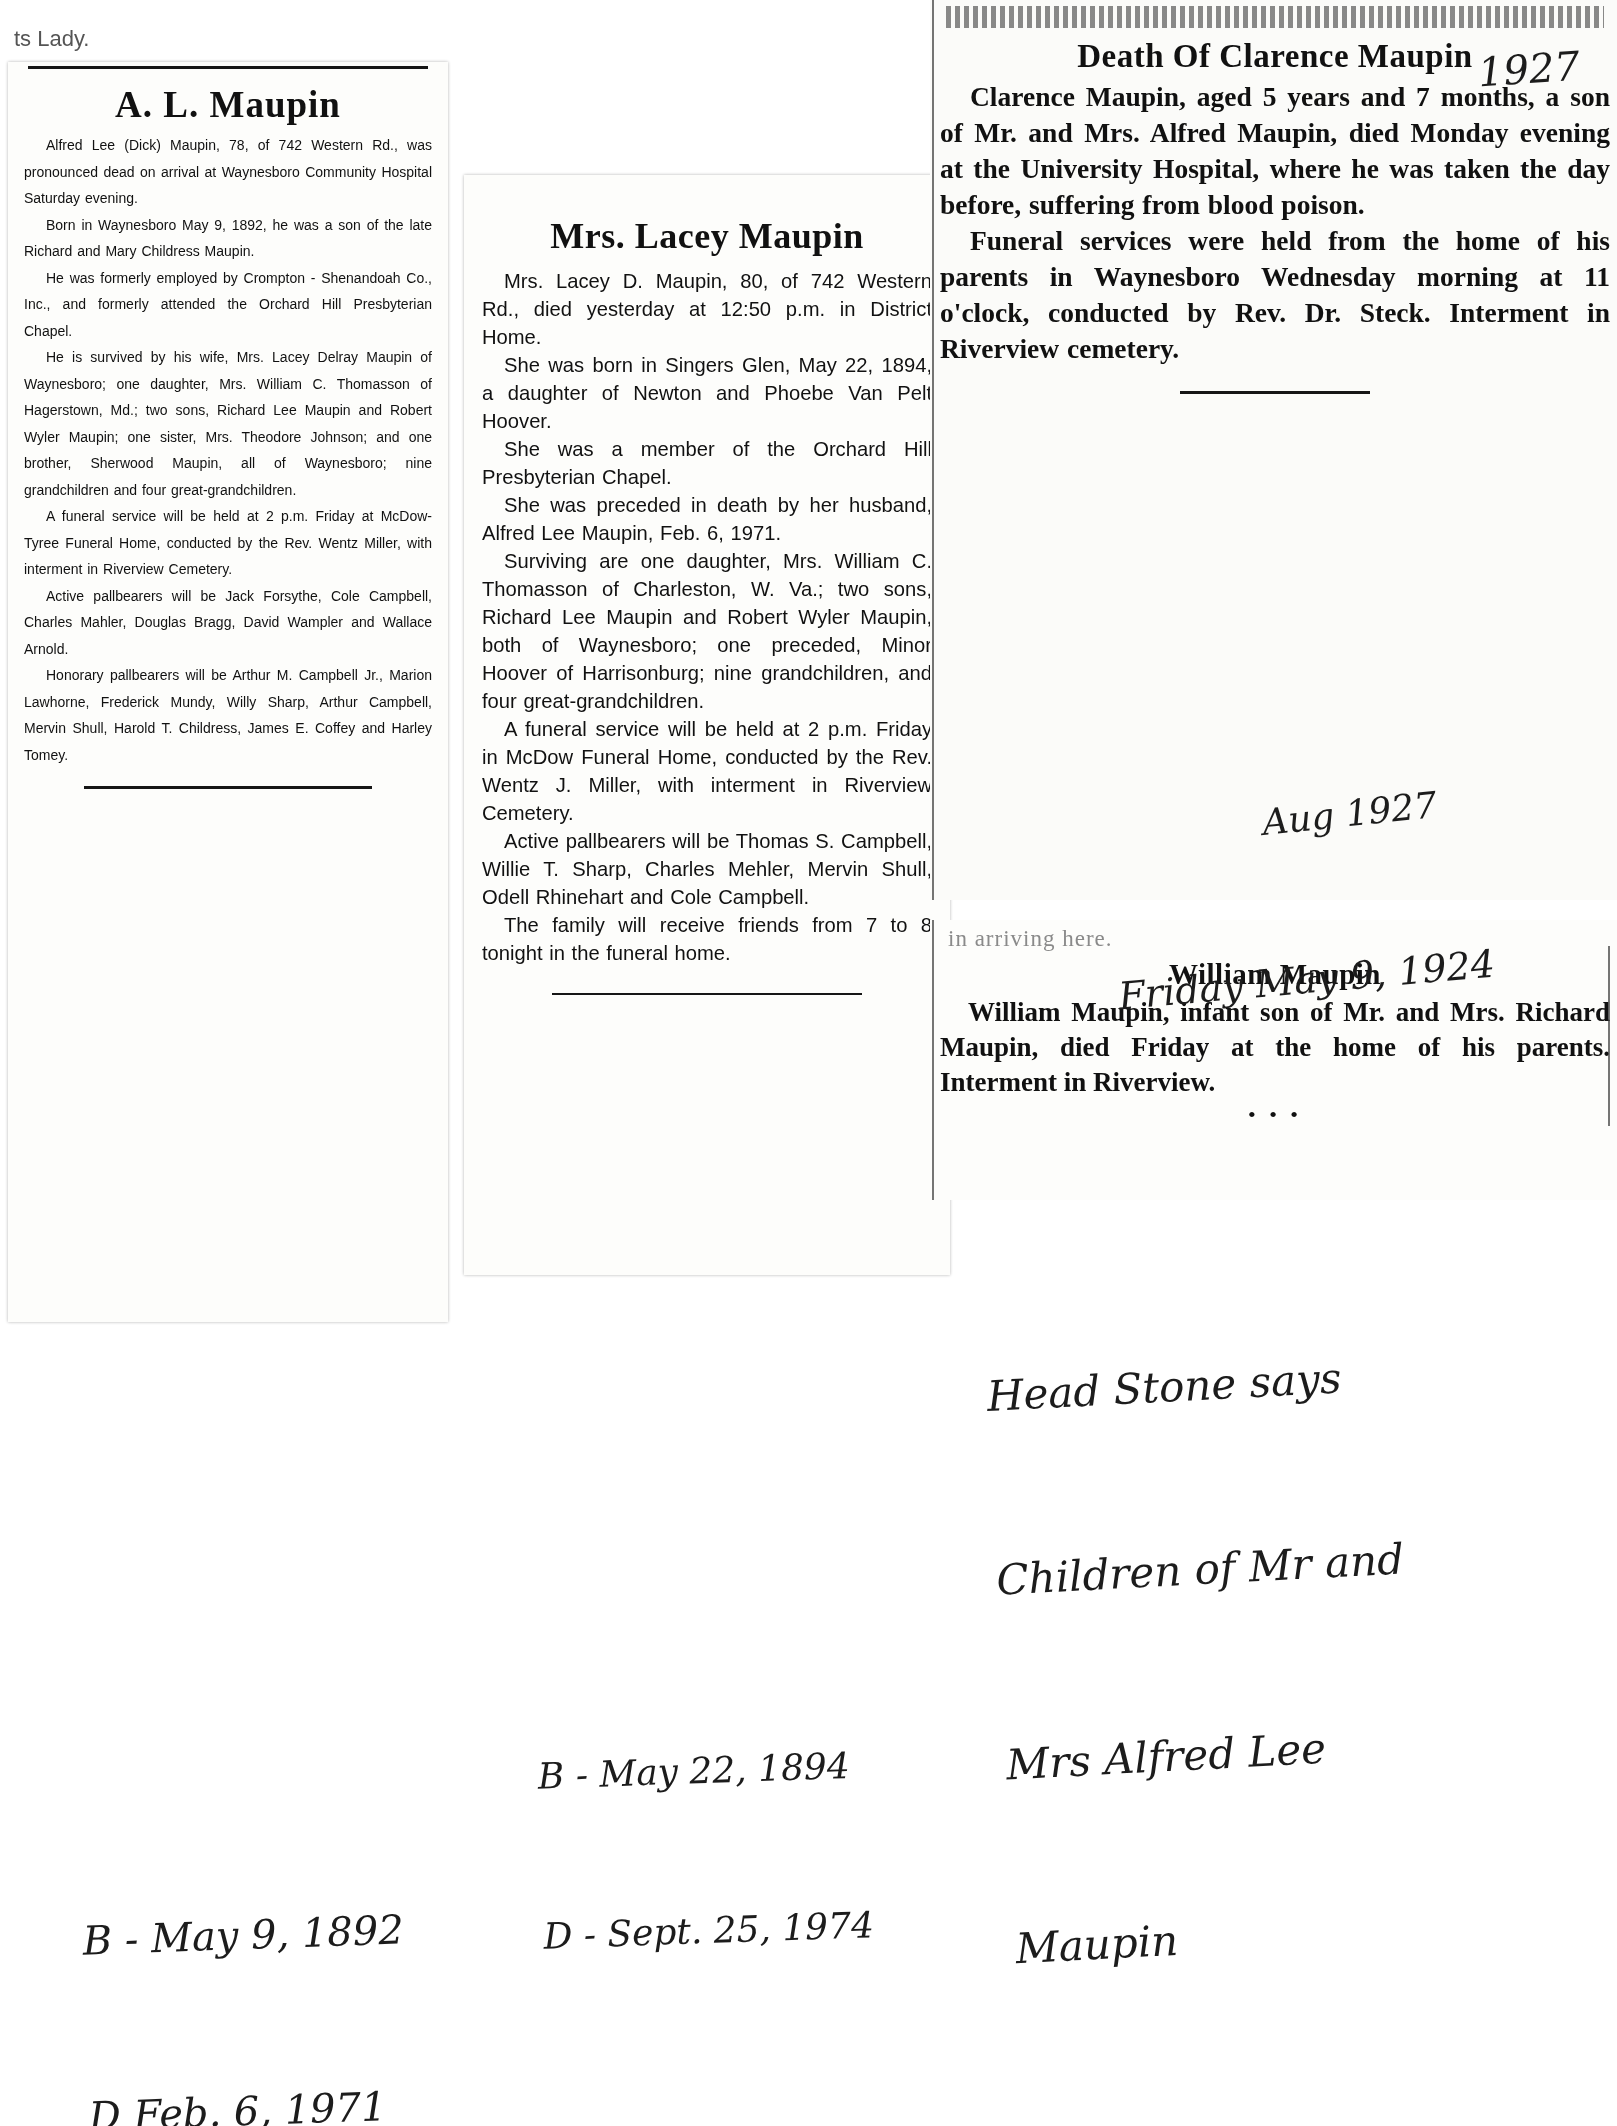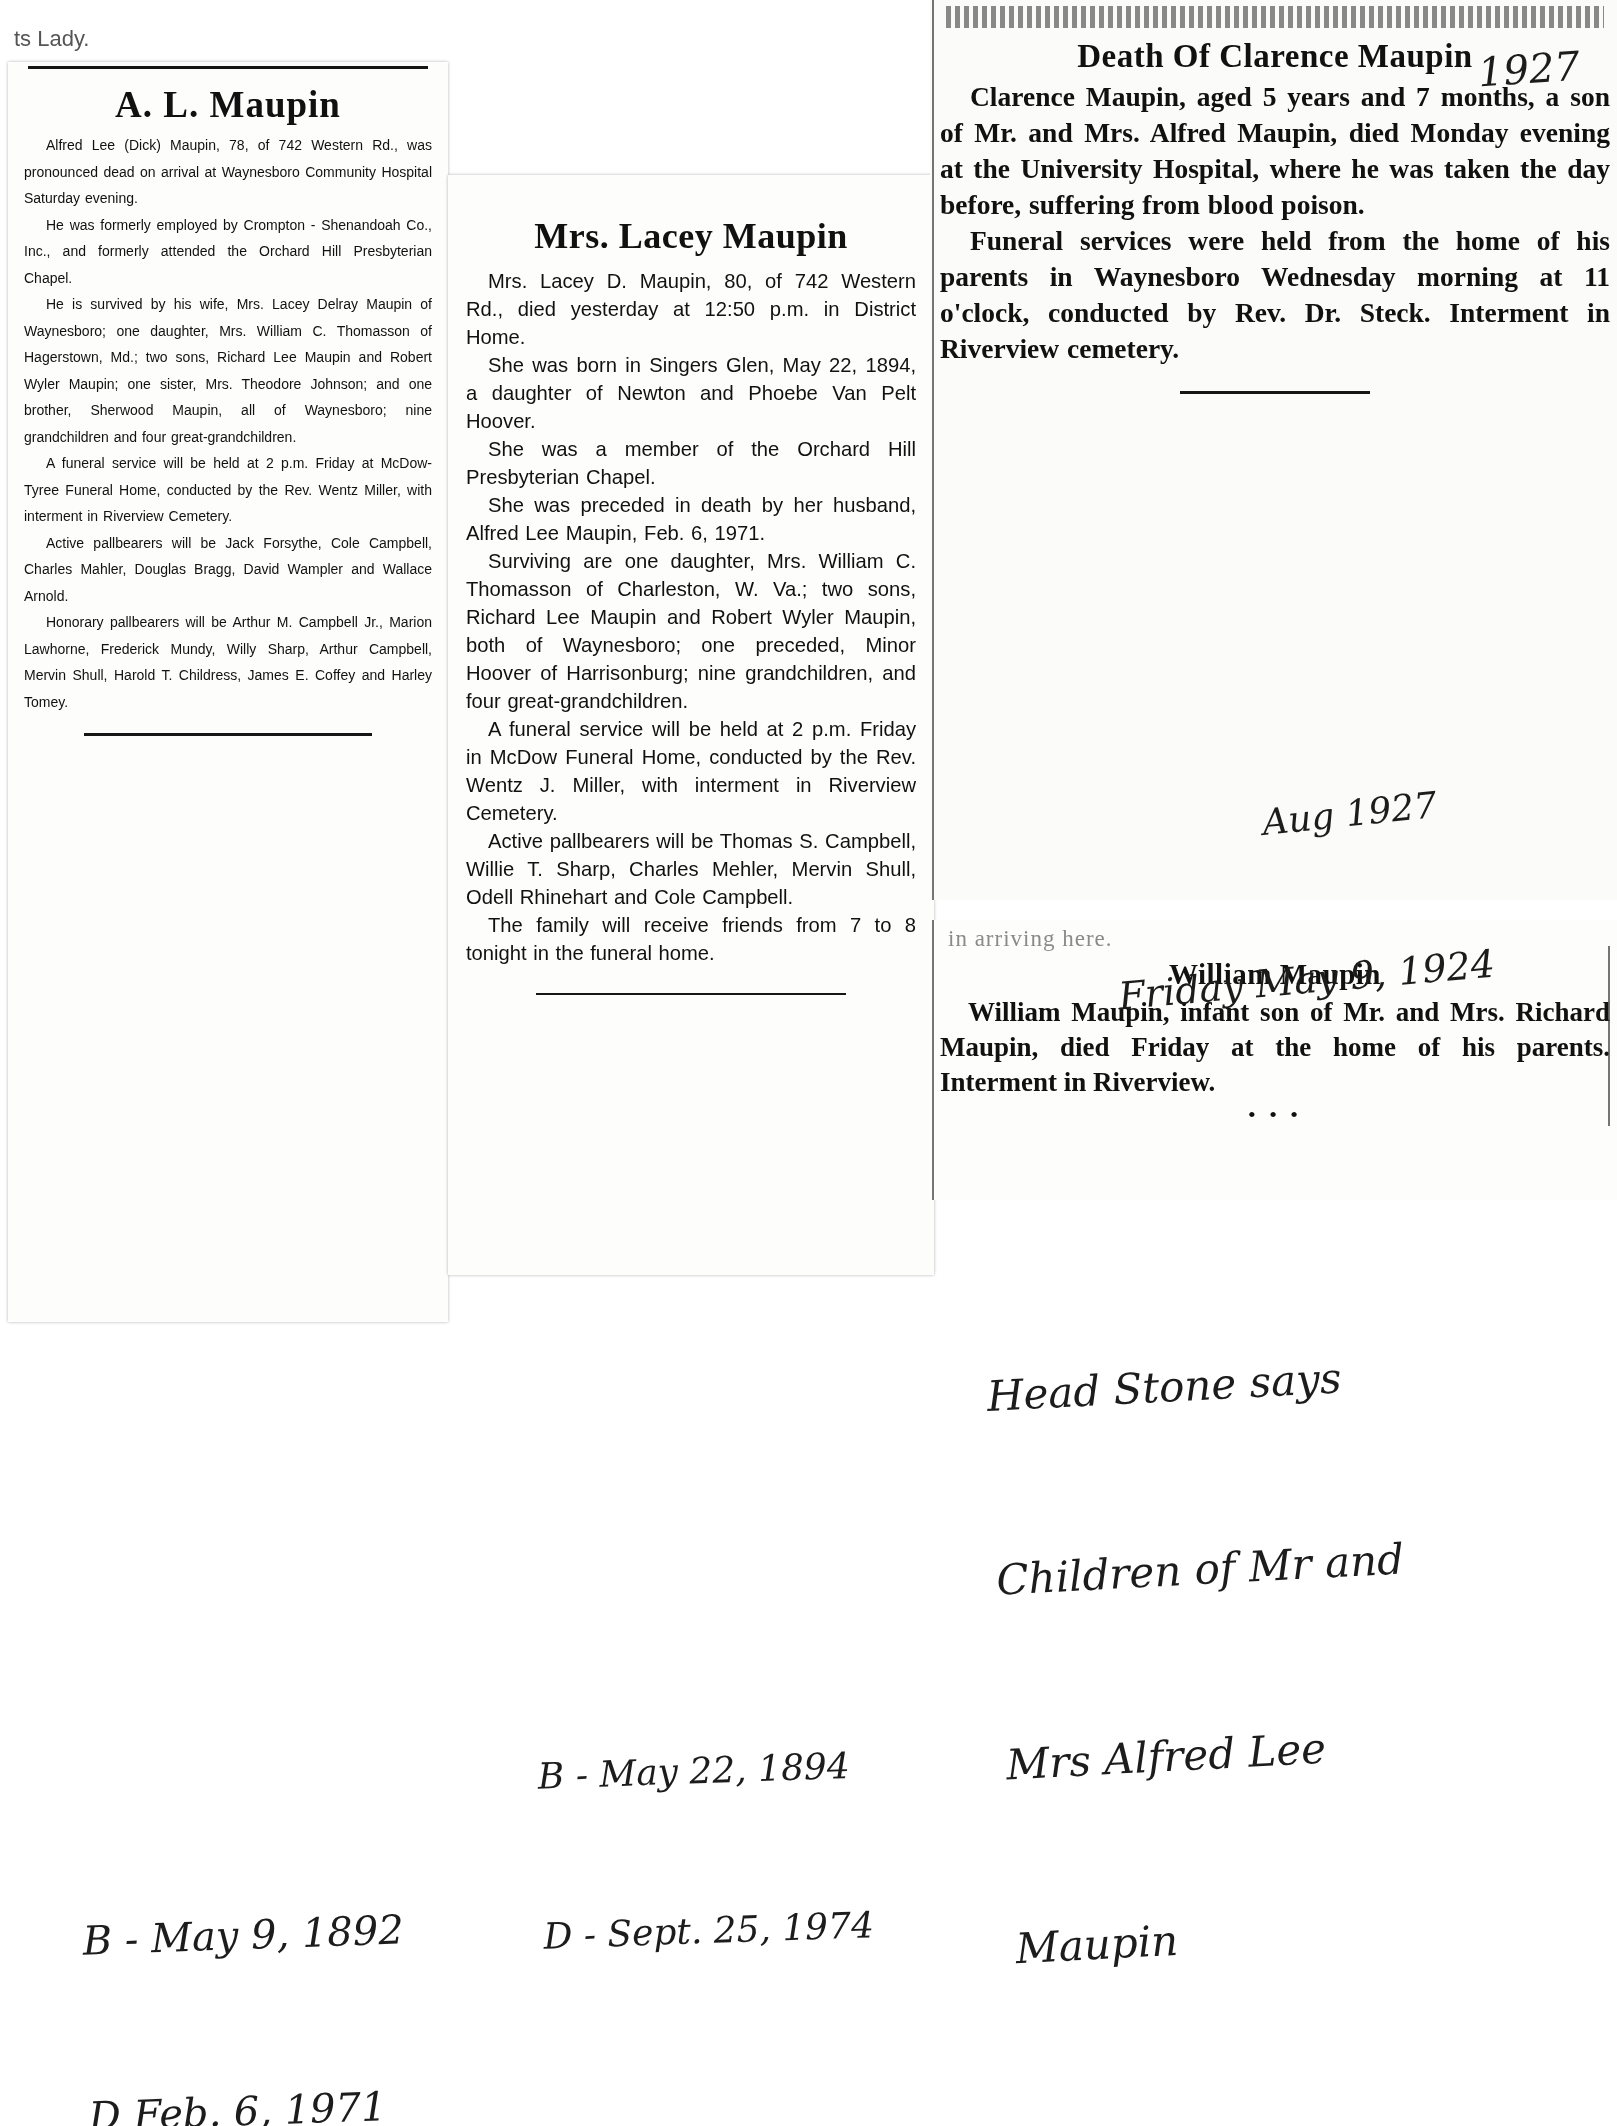--- a/index.html
+++ b/index.html
@@ -67,21 +67,21 @@
     margin: 18px 60px 0 60px;
   }
   .stray-text {
     position: absolute;
     font-family: "Liberation Sans", sans-serif;
     color: #555;
   }
 
   
   #clip-lacey {
-    left: 448px;
+    left: 464px;
     top: 175px;
     width: 486px;
     height: 1100px;
     padding: 0 18px;
   }
   #clip-lacey .hl {
     font-size: 36px;
     margin: 40px 0 10px 0;
   }
   #clip-lacey .col p {
@@ -224,20 +224,21 @@
 </head>
 <body>
 
 <div class="stray-text" style="left:14px; top:26px; font-size:22px;">ts Lady.</div>
 
 <div class="clip shadowed" id="clip-al">
   <div class="topline"></div>
   <div class="headline hl">A. L. Maupin</div>
   <div class="col">
     <p>Alfred Lee (Dick) Maupin, 78, of 742 Western Rd., was pronounced dead on arrival at Waynesboro Community Hospital Saturday evening.</p>
+    <p>Born in Waynesboro May 9, 1892, he was a son of the late Richard and Mary Childress Maupin.</p>
     <p>He was formerly employed by Crompton - Shenandoah Co., Inc., and formerly attended the Orchard Hill Presbyterian Chapel.</p>
     <p>He is survived by his wife, Mrs. Lacey Delray Maupin of Waynesboro; one daughter, Mrs. William C. Thomasson of Hagerstown, Md.; two sons, Richard Lee Maupin and Robert Wyler Maupin; one sister, Mrs. Theodore Johnson; and one brother, Sherwood Maupin, all of Waynesboro; nine grandchildren and four great-grandchildren.</p>
     <p>A funeral service will be held at 2 p.m. Friday at McDow-Tyree Funeral Home, conducted by the Rev. Wentz Miller, with interment in Riverview Cemetery.</p>
     <p>Active pallbearers will be Jack Forsythe, Cole Campbell, Charles Mahler, Douglas Bragg, David Wampler and Wallace Arnold.</p>
     <p>Honorary pallbearers will be Arthur M. Campbell Jr., Marion Lawhorne, Frederick Mundy, Willy Sharp, Arthur Campbell, Mervin Shull, Harold T. Childress, James E. Coffey and Harley Tomey.</p>
   </div>
   <div class="botline"></div>
 </div>
 
 <div class="clip shadowed" id="clip-lacey">

